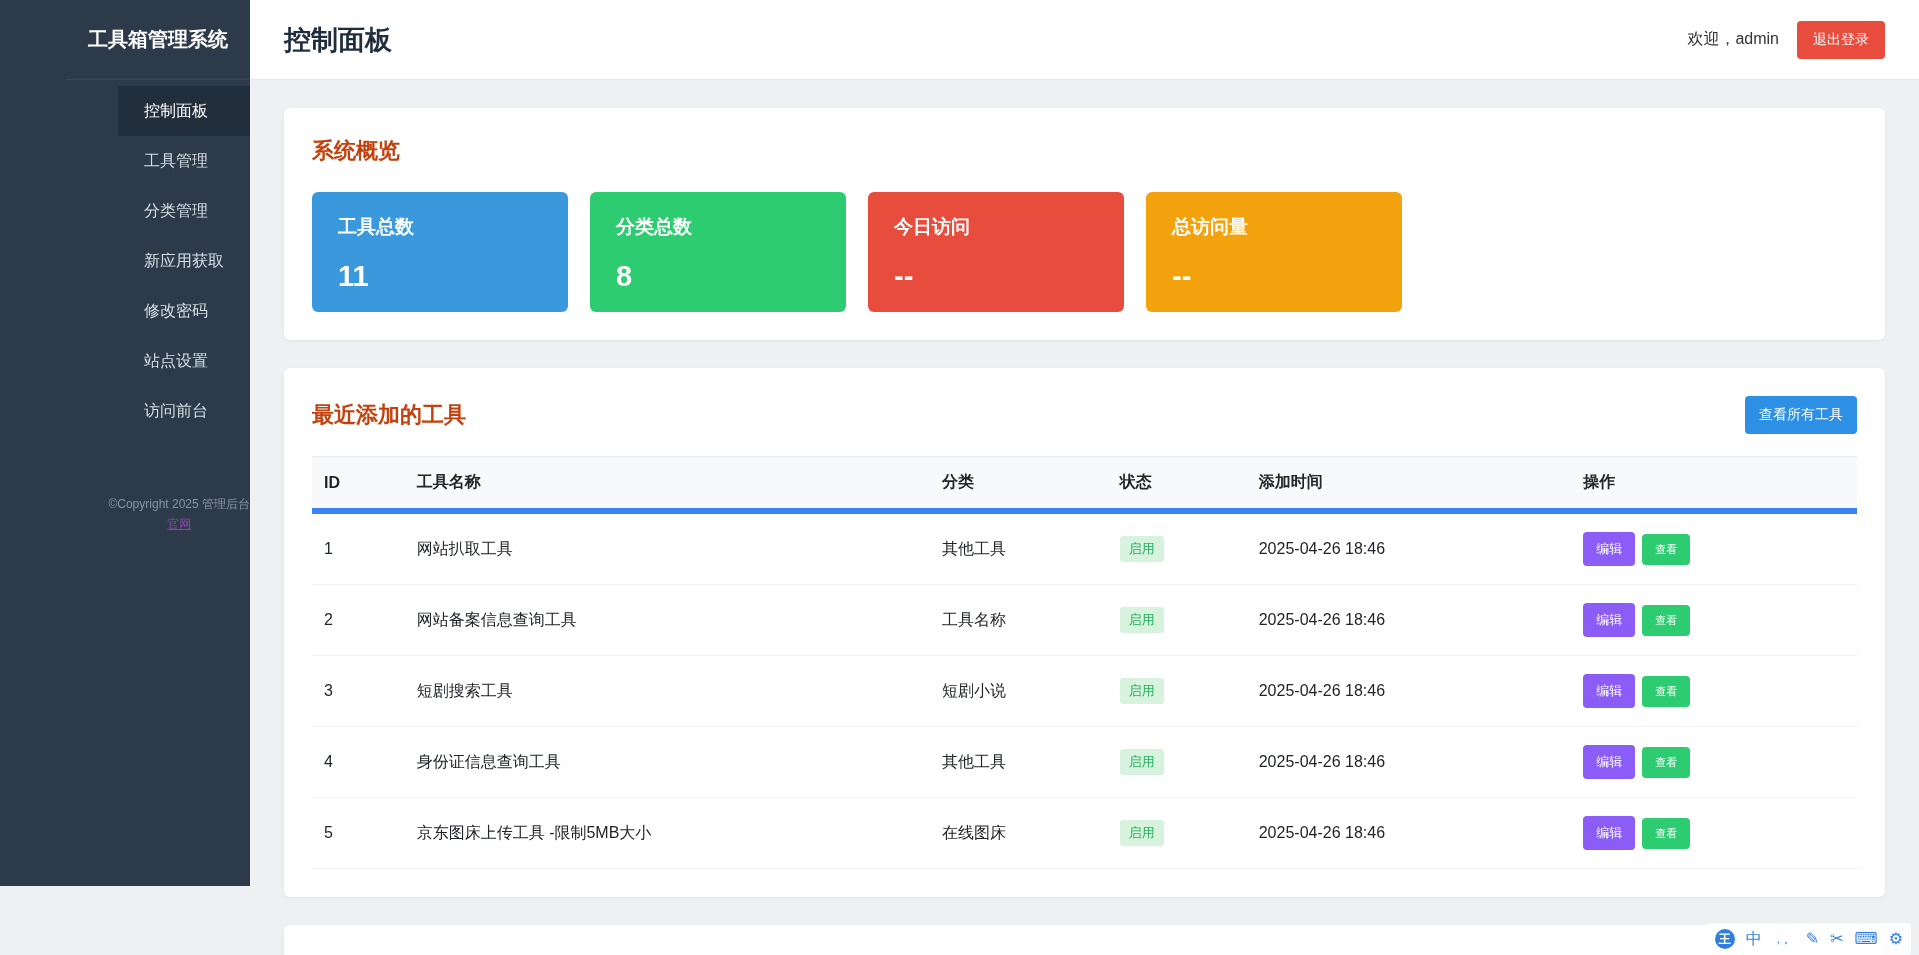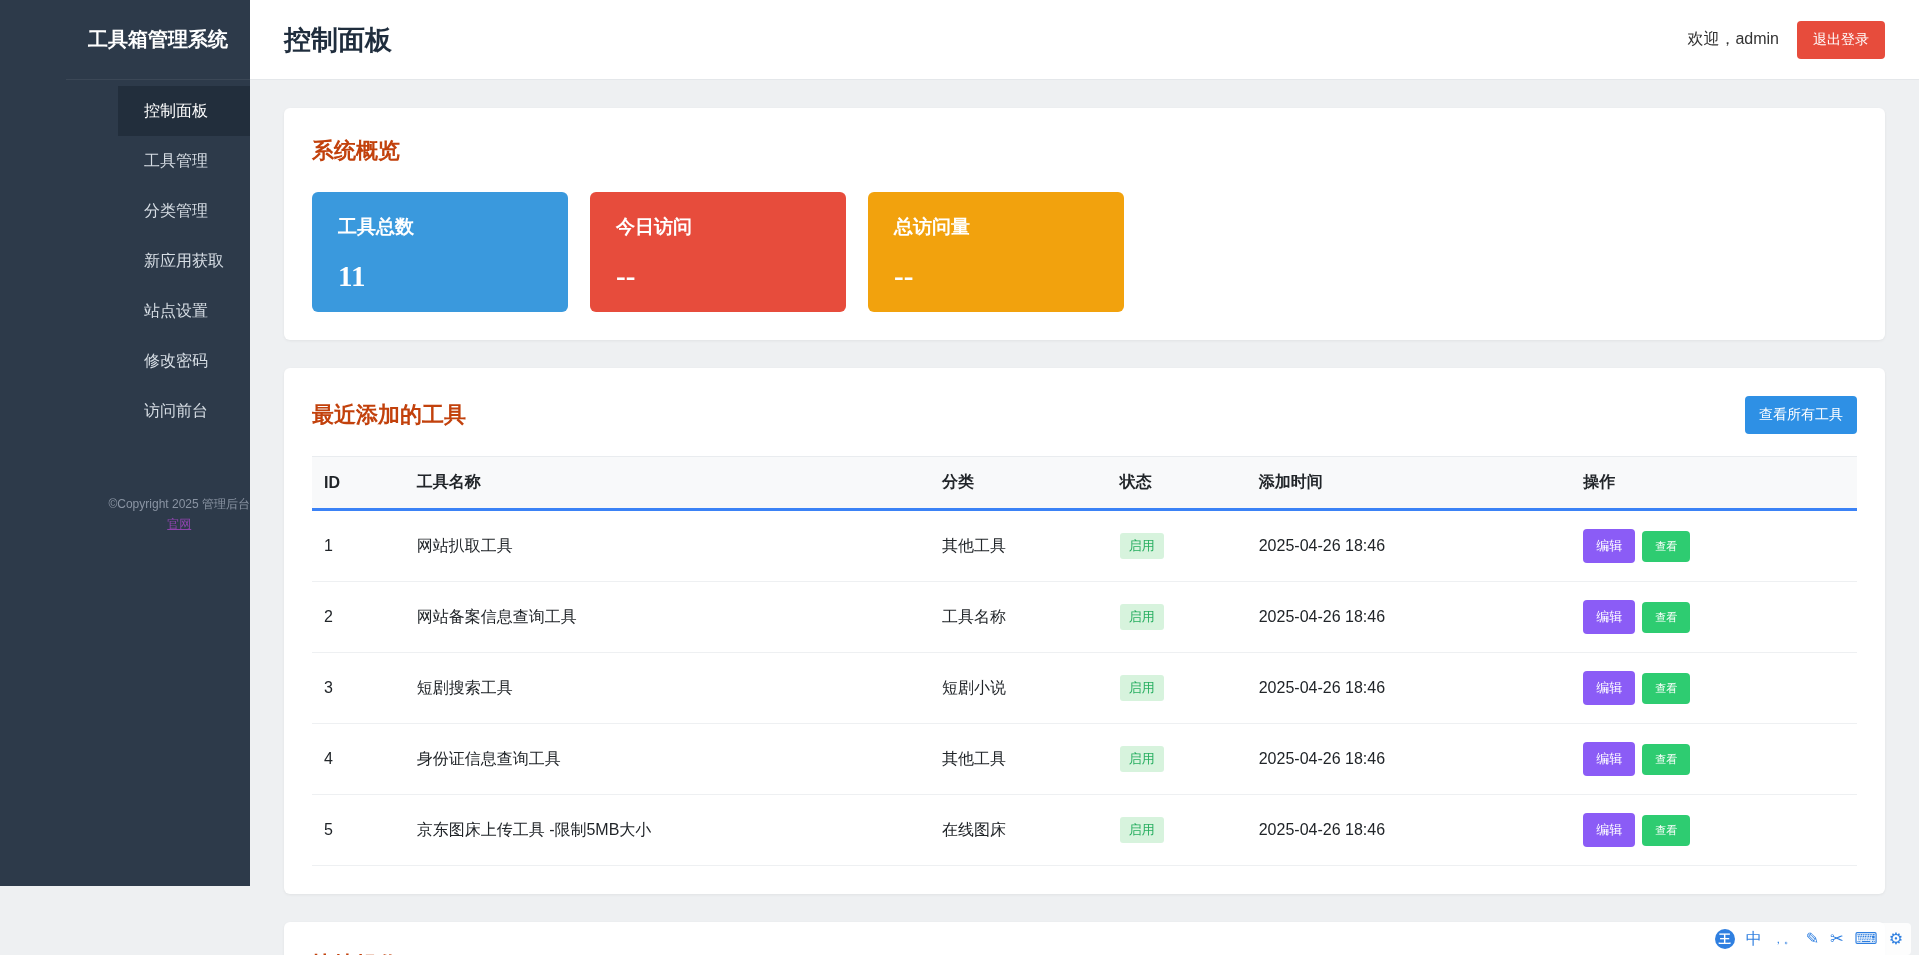--- a/index.html
+++ b/index.html
@@ -40,28 +40,28 @@
   .content { flex:1; overflow:hidden; padding:28px 34px; }
   .card {
     background:#ffffff; border-radius:6px; box-shadow:0 1px 3px rgba(0,0,0,0.06);
     padding:28px; margin-bottom:28px;
   }
   .card-title { font-size:22px; font-weight:bold; color:#c2410c; }
   
   .stats-row { display:flex; gap:22px; margin-top:26px; }
   .stat-card { width:256px; height:120px; border-radius:6px; padding:22px 26px; color:#fff; }
   .stat-label { font-size:19px; font-weight:bold; }
-  .stat-value { font-size:29px; font-weight:bold; margin-top:20px;font-family:Liberation Serif, serif; }
+  .stat-value { font-size:29px; font-weight:bold; margin-top:20px; }
   
   .card-head { display:flex; align-items:center; justify-content:space-between; margin-bottom:22px; }
   .btn-viewall { background:#2e90e5; font-size:14px; padding:10px 14px; }
   table { width:100%; border-collapse:collapse; font-size:16px; }
   thead th {
     text-align:left; font-weight:bold; background:#f8f9fa; padding:15px 12px;
-    border-top:1px solid #e9ecef; border-bottom:3px solid #3b82f6; color:#212529;
+    border-top:1px solid #e9ecef; border-bottom:6px solid #3b82f6; color:#212529;
   }
   tbody td { padding:18px 12px; border-bottom:1px solid #eef0f2; vertical-align:middle; }
   .badge {
     display:inline-block; background:#d7f3dd; color:#27ae60; font-size:13px;
     padding:4px 9px; border-radius:3px;
   }
   .btn-edit { background:#8b5cf6; font-size:13px; padding:8px 13px; margin-right:7px; }
   .btn-view { background:#2ecc71; font-size:11px; padding:8px 13px; }
   
   .ime-bar {
@@ -78,22 +78,22 @@
 </head>
 <body>
 
 <aside class="sidebar">
   <div class="brand">工具箱管理系统</div>
   <nav class="side-menu">
       <div class="side-item active">控制面板</div>
       <div class="side-item">工具管理</div>
       <div class="side-item">分类管理</div>
       <div class="side-item">新应用获取</div>
+      <div class="side-item">修改密码</div>
       <div class="side-item">站点设置</div>
-      <div class="side-item">修改密码</div>
       <div class="side-item">访问前台</div>
     </nav>
   <div class="side-footer">
     <div>©Copyright 2025 管理后台</div>
     <a href="#">官网</a>
   </div>
 </aside>
 
 <div class="main">
 
@@ -106,20 +106,24 @@
   </header>
 
   <div class="content">
 
     <section class="card">
       <div class="card-title">系统概览</div>
       <div class="stats-row">
           <div class="stat-card" style="background: rgb(58, 153, 221);">
             <div class="stat-label">工具总数</div>
             <div class="stat-value">11</div>
+          </div>
+          <div class="stat-card" style="background: rgb(46, 204, 113);">
+            <div class="stat-label">分类总数</div>
+            <div class="stat-value">8</div>
           </div>
           <div class="stat-card" style="background: rgb(231, 76, 60);">
             <div class="stat-label">今日访问</div>
             <div class="stat-value">--</div>
           </div>
           <div class="stat-card" style="background: rgb(242, 162, 13);">
             <div class="stat-label">总访问量</div>
             <div class="stat-value">--</div>
           </div>
         </div>

